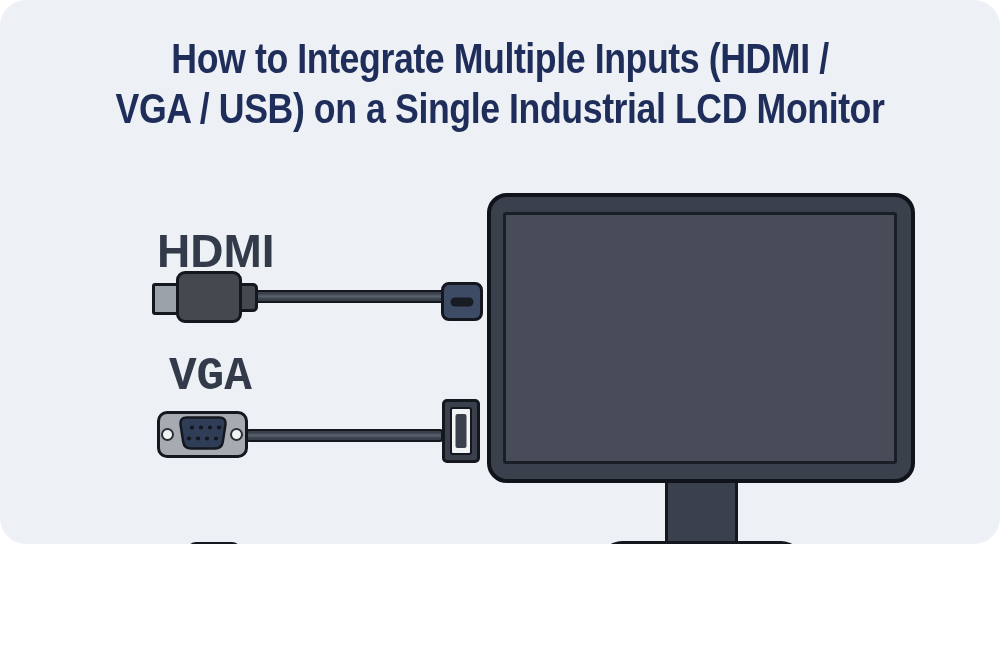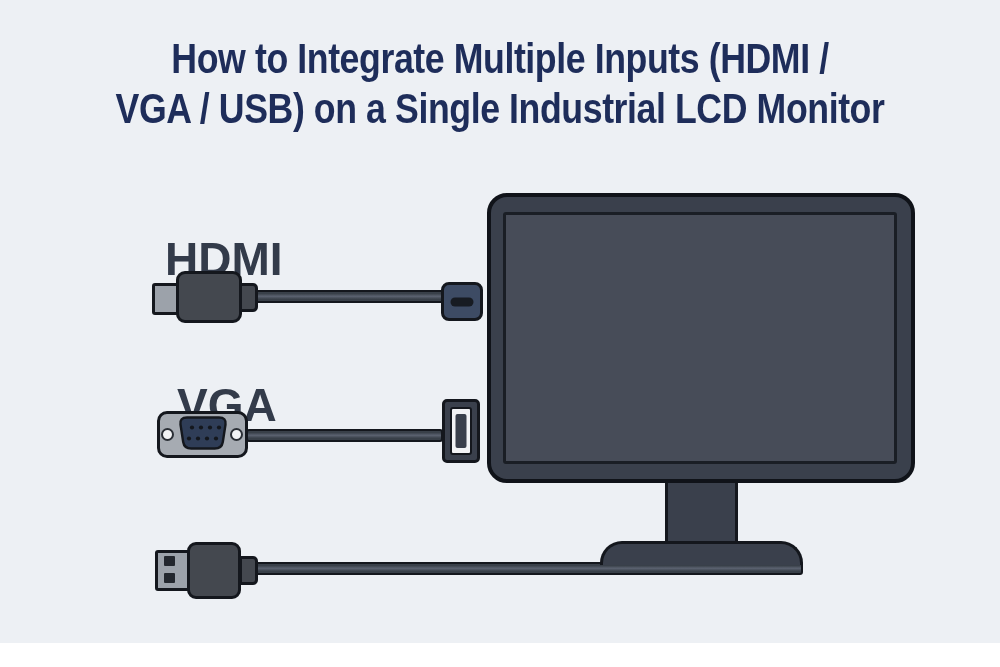--- a/index.html
+++ b/index.html
@@ -16,37 +16,38 @@
     --hdmi_port_navy:#3d4b64;
     --port_white:#f2f3f5;
     --slot_dark:#171b22;
     --cable_hi:#5b6270;
     --cable_lo:#394049;
   }
   *{box-sizing:border-box;}
   html,body{margin:0;padding:0;}
   body{font-family:"Liberation Sans","DejaVu Sans",sans-serif;}
   .canvas{
-    position:relative;width:1000px;height:643px;overflow:hidden;
+    position:relative;width:1000px;height:544px;overflow:hidden;
     background:var(--background);
+    border-radius:26px;
   }
   
   .title{
     position:absolute;top:34px;left:0;width:1000px;margin:0;
     text-align:center;color:var(--title_text);
     font-size:42px;line-height:50px;font-weight:bold;letter-spacing:-0.5px;
   }
   .title .tline{display:block;transform:scaleX(0.85);transform-origin:50% 50%;white-space:nowrap;}
   
   .rowlabel{
-    position:absolute;margin:16px;color:var(--label_text);
+    position:absolute;margin:8px;color:var(--label_text);
     font-size:46px;line-height:46px;font-weight:bold;white-space:nowrap;
   }
   .lbl-hdmi{left:149px;top:220px;}
-  .lbl-vga{left:161px;top:366px;}
+  .lbl-vga{left:161px;top:346px;font-family:Liberation Mono, monospace;}
   .lbl-usb{left:164px;top:498px;}
   
   .abs{position:absolute;}
   .cable{
     position:absolute;height:13px;border:2px solid var(--outline);border-radius:3px;
     background:linear-gradient(to bottom,var(--cable_lo) 18%,var(--cable_hi) 48%,var(--cable_lo) 80%);
     z-index:1;
   }
   
   .bezel{

